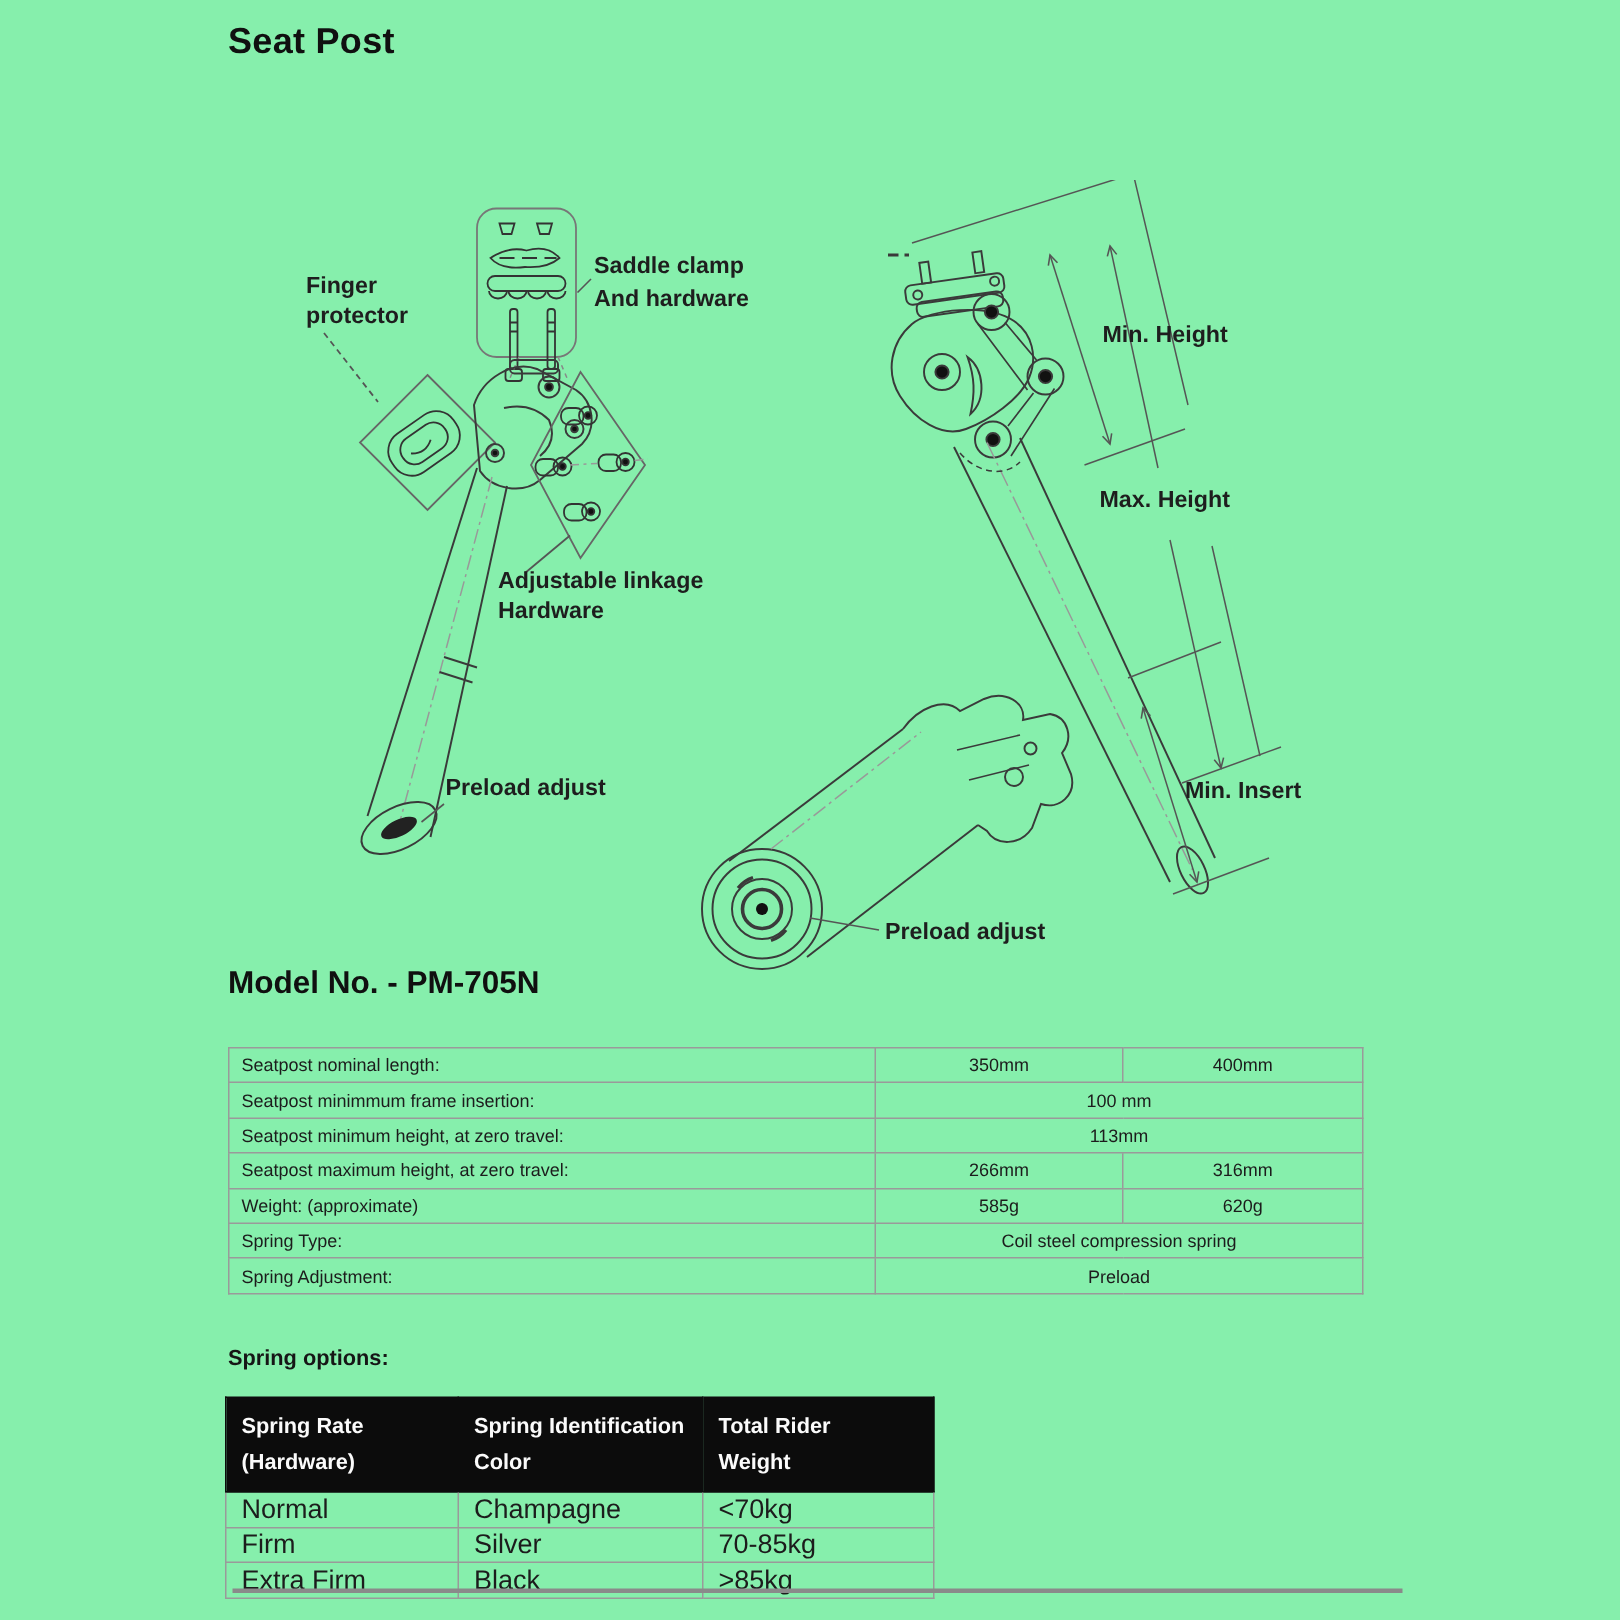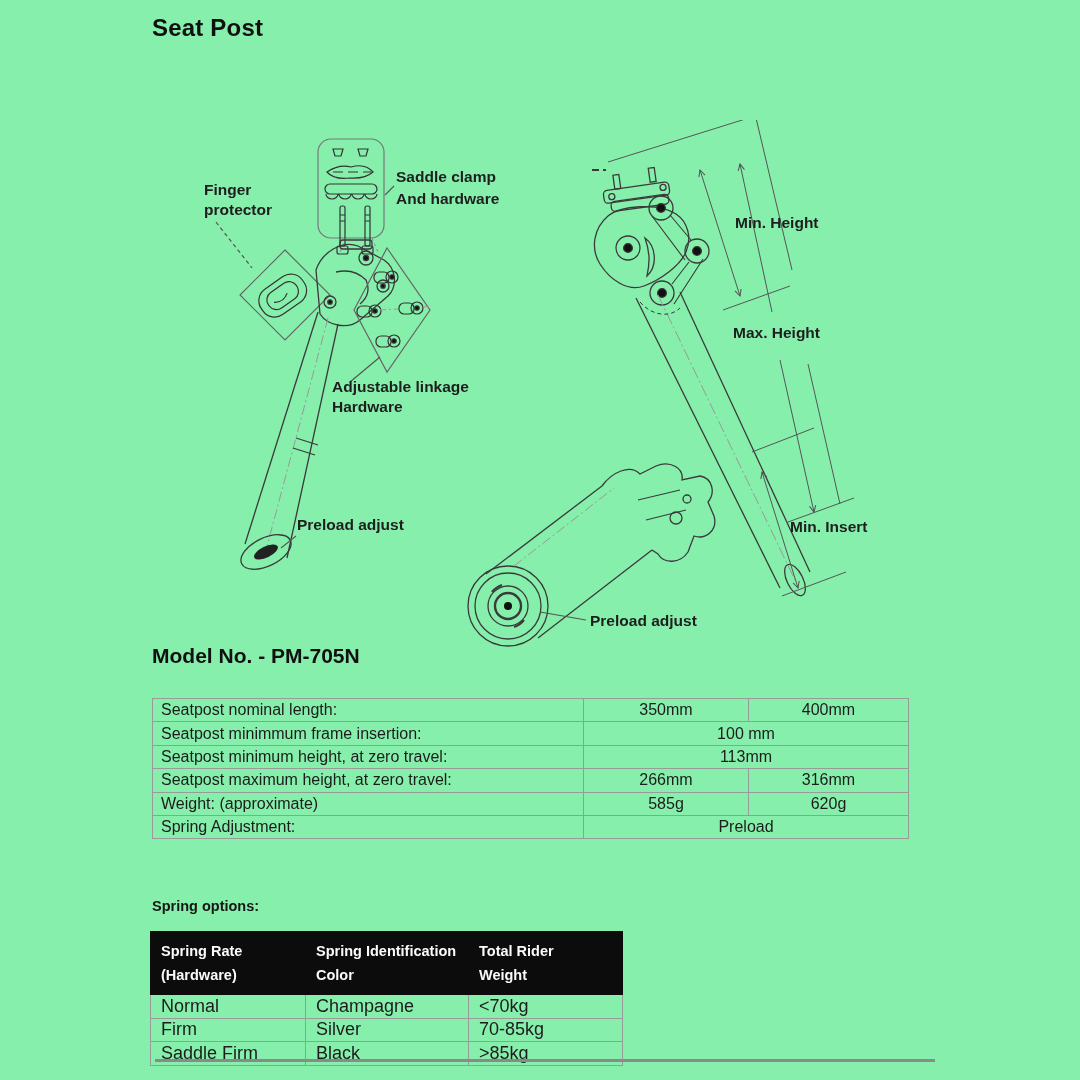--- a/index.html
+++ b/index.html
@@ -11,21 +11,21 @@
   .doc-title{left:152px;top:14px;font-size:24px;font-weight:800;color:#101010;letter-spacing:.2px;}
   .doc-link{left:152px;top:55px;font-size:16px;font-weight:700;color:#38659f;text-decoration:underline;cursor:pointer;}
   .model-heading{left:152px;top:644px;font-size:21px;font-weight:800;color:#101010;}
   .spring-options{left:152px;top:898px;font-size:14.5px;font-weight:600;color:#161616;}
 
   
   table{border-collapse:collapse;}
   .spec-table{left:152px;top:698px;}
   .spec-table table{width:756px;table-layout:fixed;}
   .spec-table td{
-    border:1px solid #9a9a9a;height:22.4px;font-size:16px;color:#1c1c1c;
+    border:1px solid #9a9a9a;height:22.4px;font-size:12px;color:#1c1c1c;
     padding:0 8px;white-space:nowrap;overflow:hidden;font-weight:500;
   }
   .spec-table td.lbl{text-align:left;}
   .spec-table td.val{text-align:center;padding:0 2px;}
 
   
   .spring-table{left:150px;top:931px;}
   .spring-table table{width:472px;table-layout:fixed;}
   .spring-table th{
     background:#0c0c0c;color:#fbfbfb;font-size:14.5px;font-weight:600;text-align:left;
@@ -245,20 +245,24 @@
         <td class="lbl">Seatpost maximum height, at zero travel:</td>
         <td class="val">266mm</td>
         <td class="val">316mm</td>
       </tr>
       <tr>
         <td class="lbl">Weight:  (approximate)</td>
         <td class="val">585g</td>
         <td class="val">620g</td>
       </tr>
       <tr>
+        <td class="lbl">Spring Type:</td>
+        <td class="val" colspan="2">Coil steel compression spring</td>
+      </tr>
+      <tr>
         <td class="lbl">Spring Adjustment:</td>
         <td class="val" colspan="2">Preload</td>
       </tr>
     </tbody>
       </table>
   </div>
 
   <div class="abs spring-options">Spring options:</div>
 
   <div class="abs spring-table">
@@ -278,21 +282,21 @@
         <td>Normal</td>
         <td>Champagne</td>
         <td>&lt;70kg</td>
       </tr>
       <tr>
         <td>Firm</td>
         <td>Silver</td>
         <td>70-85kg</td>
       </tr>
       <tr>
-        <td>Saddle Firm</td>
+        <td>Extra Firm</td>
         <td>Black</td>
         <td>&gt;85kg</td>
       </tr>
     </tbody>
       </table>
   </div>
 
   <div class="abs bottom-rule"></div>
 </div>
 

